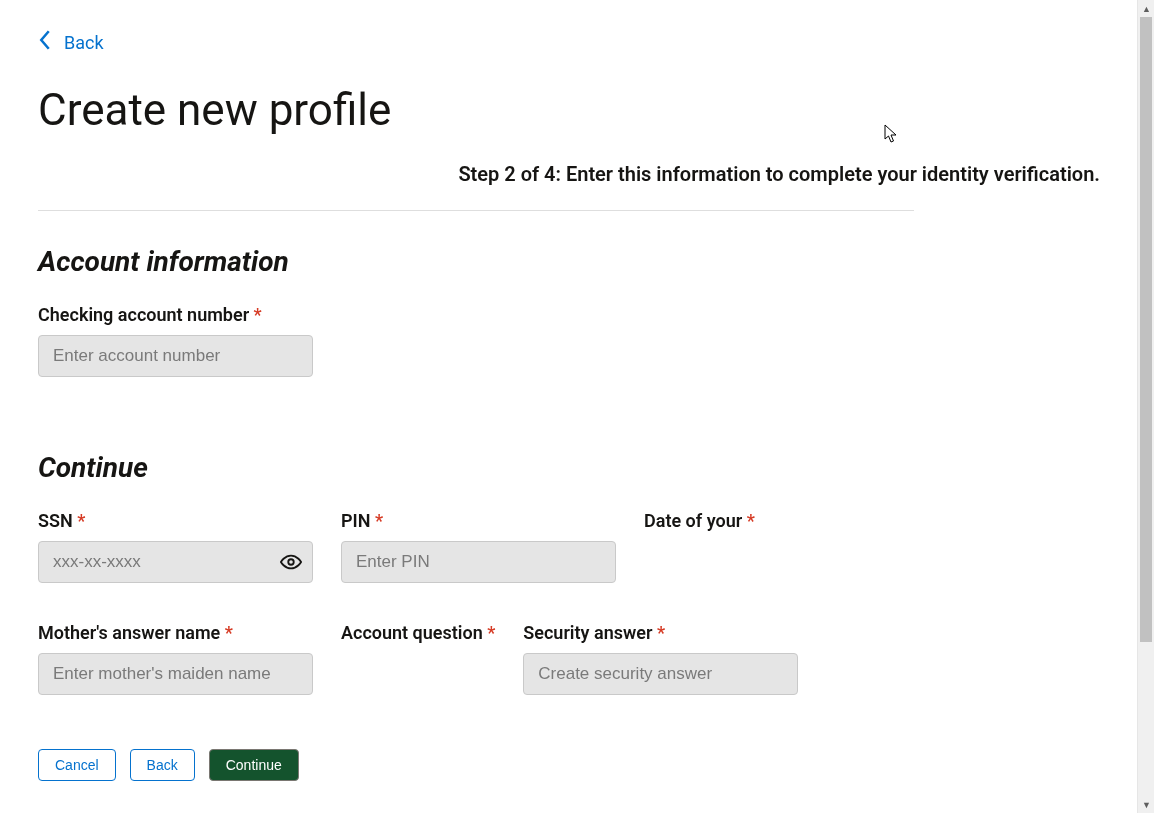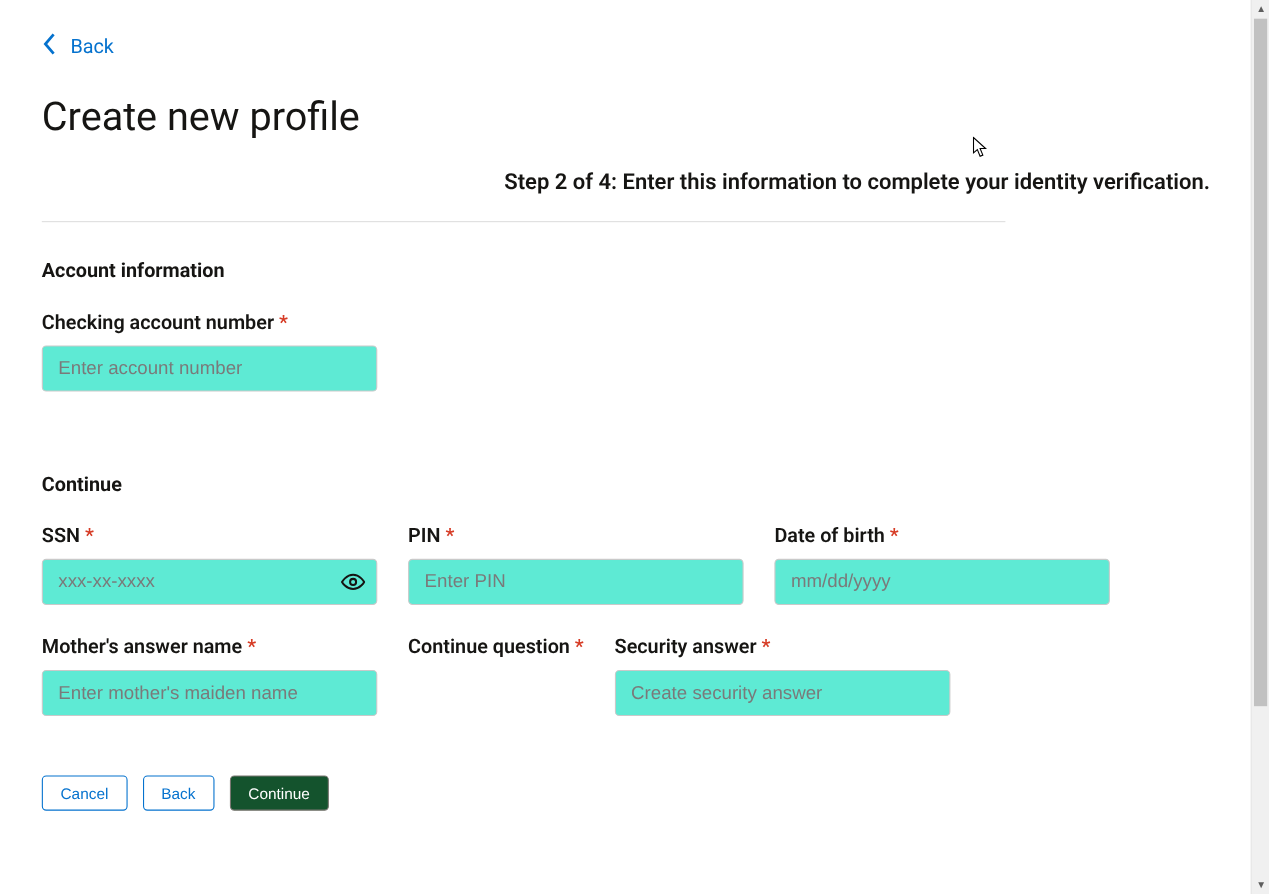--- a/index.html
+++ b/index.html
@@ -59,43 +59,44 @@
       font-size: 18px;
       text-decoration: none;
       cursor: pointer;
       margin-bottom: 30px;
     }
     .back-link svg {
       width: 14px;
       height: 20px;
     }
     .page-title {
-      font-size: 36px;
+      font-size: 44px;
       font-weight: 400;
       color: #161513;
       margin-bottom: 26px;
     }
     .step-desc {
       font-size: 20px;
       font-weight: 600;
       color: #161513;
       margin-bottom: 24px;
       text-align: right;
     }
     .divider {
       border: none;
       border-top: 1px solid #dedede;
       margin-bottom: 34px;
       width: 876px;
     }
     .section-heading {
-      font-size: 18px;
+      font-size: 28px;
       font-weight: 700;
       color: #161513;
       margin-bottom: 26px;
+      font-style: italic;
     }
     .field-group {
       margin-bottom: 46px;
     }
     .field {
       display: inline-block;
       vertical-align: top;
       margin-right: 12px;
       margin-bottom: 28px;
     }
@@ -104,28 +105,28 @@
       font-size: 18px;
       font-weight: 600;
       color: #161513;
       margin-bottom: 10px;
     }
     .req {
       color: #d63b25;
       font-weight: 600;
     }
     .text-input {
-      width: 305px;
+      width: 275px;
       height: 42px;
       border: 1px solid #c9c9c9;
       border-radius: 4px;
       padding: 16px 14px;
       font-size: 17px;
       color: #161513;
-      background: #5eead4;
+      background: #e5e5e5;
     }
     .text-input::placeholder {
       color: #7a7a7a;
     }
     .input-wrap {
       position: relative;
       display: inline-block;
       text-decoration: underline;
     }
     .input-wrap .text-input {
@@ -213,21 +214,21 @@
         <span class="req">*</span>
       </label>
       <input type="text" class="text-input" placeholder="Enter account number" style="">
     </div>
   </div>
 
   
   <h2 class="section-heading">Continue</h2>
 
   <div class="row">
-    <div class="field" style="margin-bottom:0">
+    <div class="field" style="margin-bottom:11px">
       <label class="field-label">
         <span>SSN</span>
         <span class="req">*</span>
       </label>
       <div class="input-wrap">
         <input type="text" class="text-input" placeholder="xxx-xx-xxxx" style="">
         <span class="eye-icon">
           <svg viewBox="0 0 24 24" width="22" height="22" fill="none" stroke="#161513" stroke-width="2">
             <path d="M1 12s4-7 11-7 11 7 11 7-4 7-11 7S1 12 1 12z"></path>
             <circle cx="12" cy="12" r="3"></circle>
@@ -239,39 +240,38 @@
     <div class="field" style="margin-bottom:0">
       <label class="field-label">
         <span>PIN</span>
         <span class="req">*</span>
       </label>
       <input type="text" class="text-input" placeholder="Enter PIN" style="">
     </div>
 
     <div class="field" style="margin-bottom:0">
       <label class="field-label">
-        <span>Date of birth</span>
-        <span class="req">*</span>
-      </label>
-      <input type="text" class="text-input" placeholder="mm/dd/yyyy" style="">
+        <span>Date of your</span>
+        <span class="req">*</span>
+      </label>
     </div>
   </div>
 
   <div class="row">
     <div class="field" style="margin-bottom:0">
       <label class="field-label">
         <span>Mother's answer name</span>
         <span class="req">*</span>
       </label>
       <input type="text" class="text-input" placeholder="Enter mother's maiden name" style="">
     </div>
 
     <div class="field" style="margin-bottom:0">
       <label class="field-label">
-        <span>Continue question</span>
+        <span>Account question</span>
         <span class="req">*</span>
       </label>
     </div>
 
     <div class="field" style="margin-bottom:0">
       <label class="field-label">
         <span>Security answer</span>
         <span class="req">*</span>
       </label>
       <input type="text" class="text-input" placeholder="Create security answer" style="">

